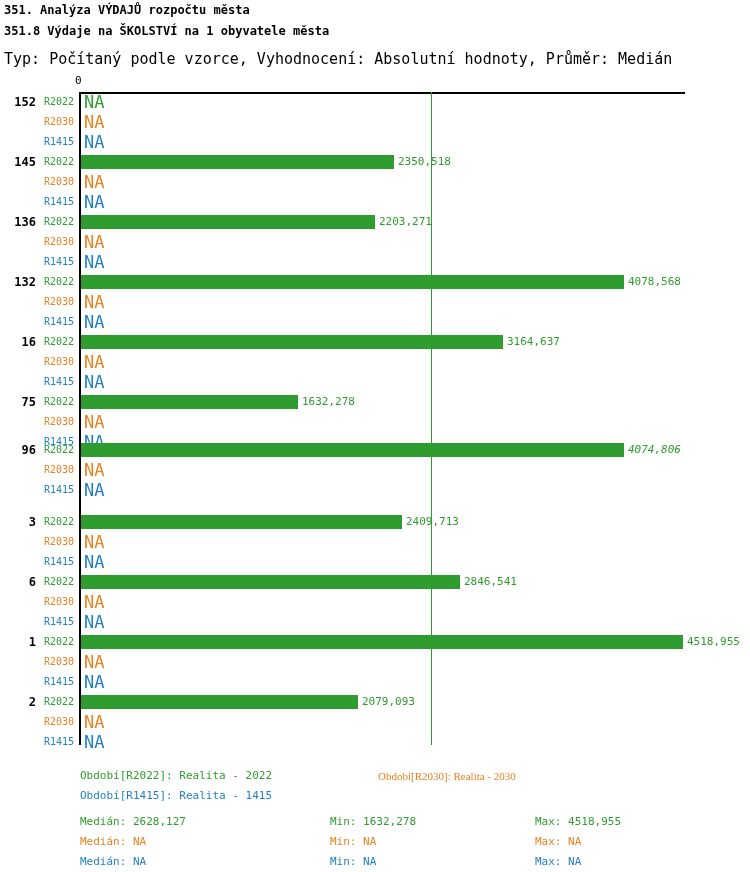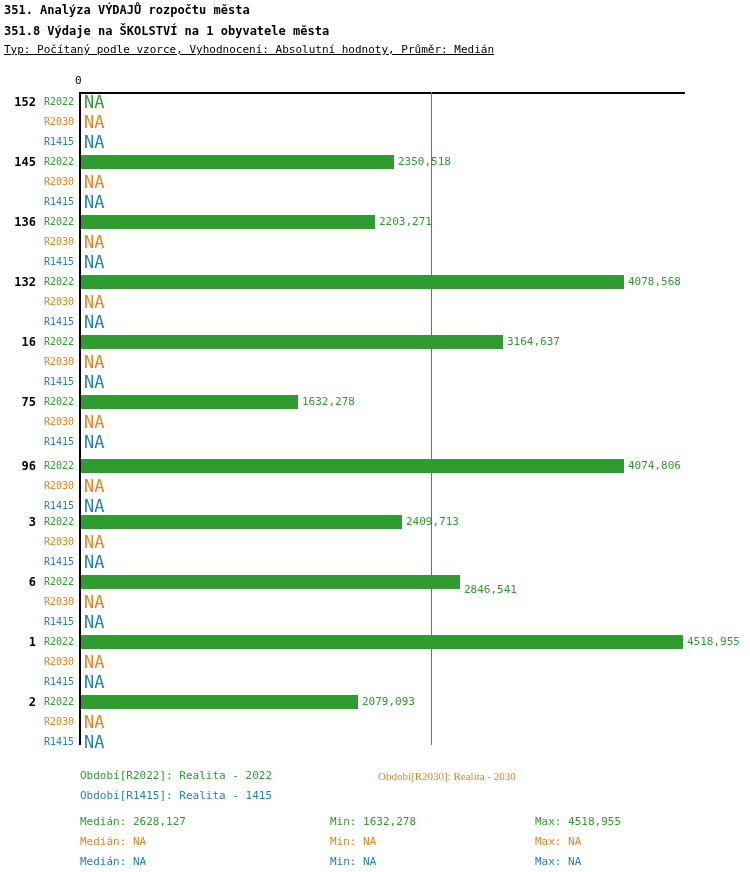--- a/index.html
+++ b/index.html
@@ -19,26 +19,25 @@
   #title-block { position: absolute; left: 4px; top: 0px; }
   .title-main {
     font-size: 12px;
     font-weight: bold;
     color: #000000;
     line-height: 21px;
     white-space: pre;
     letter-spacing: 0px;
   }
   .title-sub {
-    font-size: 11px;
+    font-size: 15px;
     color: #000000;
     line-height: 16px;
     white-space: pre;
-    margin-top: 0;
-    text-decoration: underline;
+    margin-top: 9px;
   }
 
   
   #plot {
     position: absolute;
     left: 0;
     top: 0;
     width: 750px;
     height: 760px;
   }
@@ -257,26 +256,26 @@
         </div>
         <div class="row" style="top: 20px;">
           <div class="row-label c-r2030">R2030</div>
           <div class="na-value c-r2030">NA</div>
         </div>
         <div class="row" style="top: 40px;">
           <div class="row-label c-r1415">R1415</div>
           <div class="na-value c-r1415">NA</div>
         </div>
       </div>
-      <div class="group" style="top: 456px; height: 60px; padding-left: 26px;">
+      <div class="group" style="top: 440px; height: 60px; padding-left: 26px;">
         <div class="group-key">96</div>
         <div class="row" style="top: 0px;">
           <div class="row-label c-r2022">R2022</div>
           <div class="bar b-r2022" style="width: 543px;"></div>
-          <div class="bar-value c-r2022" style="left: 628px;">4074,806</div>
+          <div class="bar-value c-r2022" style="left: 628px; font-style: italic;">4074,806</div>
         </div>
         <div class="row" style="top: 20px;">
           <div class="row-label c-r2030">R2030</div>
           <div class="na-value c-r2030">NA</div>
         </div>
         <div class="row" style="top: 40px;">
           <div class="row-label c-r1415">R1415</div>
           <div class="na-value c-r1415">NA</div>
         </div>
       </div>
@@ -294,21 +293,21 @@
         <div class="row" style="top: 40px;">
           <div class="row-label c-r1415">R1415</div>
           <div class="na-value c-r1415">NA</div>
         </div>
       </div>
       <div class="group" style="top: 572px; height: 60px;">
         <div class="group-key">6</div>
         <div class="row" style="top: 0px;">
           <div class="row-label c-r2022">R2022</div>
           <div class="bar b-r2022" style="width: 379px;"></div>
-          <div class="bar-value c-r2022" style="left: 464px; margin-top: 8px;">2846,541</div>
+          <div class="bar-value c-r2022" style="left: 464px;">2846,541</div>
         </div>
         <div class="row" style="top: 20px;">
           <div class="row-label c-r2030">R2030</div>
           <div class="na-value c-r2030">NA</div>
         </div>
         <div class="row" style="top: 40px;">
           <div class="row-label c-r1415">R1415</div>
           <div class="na-value c-r1415">NA</div>
         </div>
       </div>

